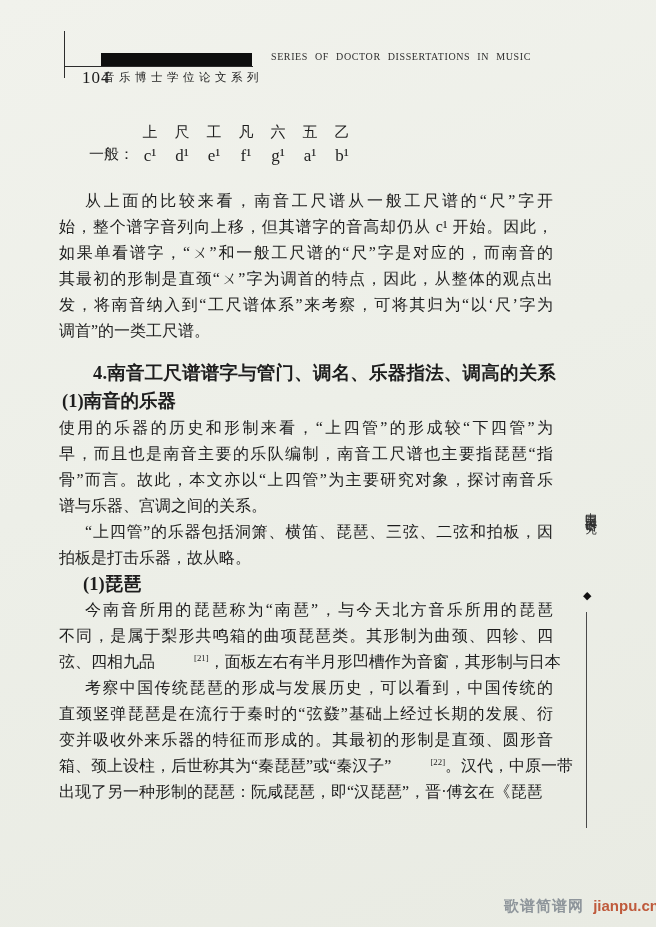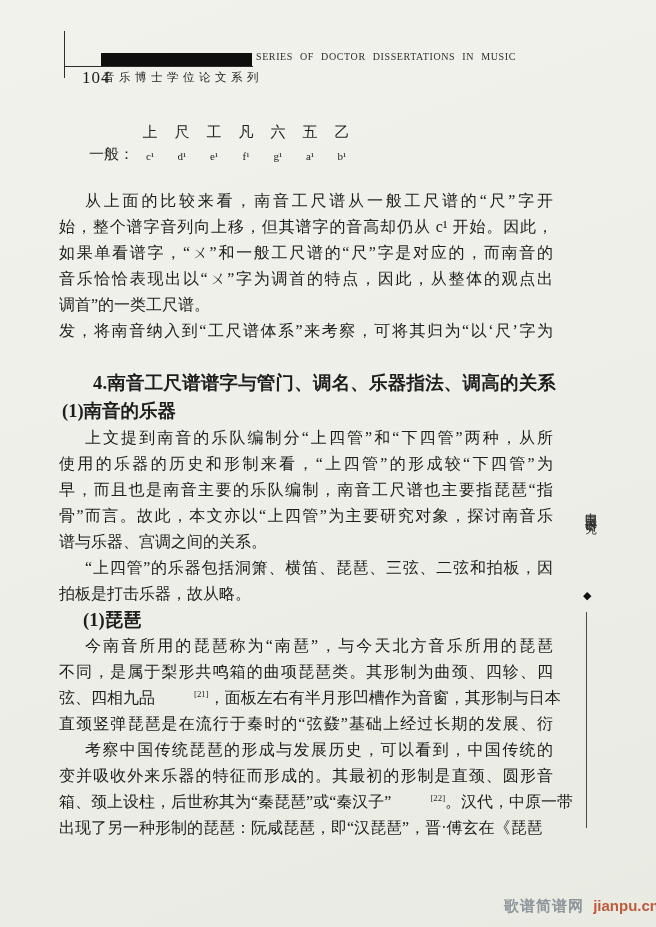--- a/index.html
+++ b/index.html
@@ -11,51 +11,51 @@
     font-family:"Liberation Serif","DejaVu Serif",serif;
     color:#1d1d1d;
   }
   .sheet{position:absolute;inset:0;}
 
   
   .corner-vline{position:absolute;left:64px;top:31px;width:1px;height:47px;background:#2c2c2c;}
   .header-rule{position:absolute;left:64px;top:66px;width:189px;height:1px;background:#2c2c2c;}
   .black-bar{position:absolute;left:101px;top:53px;width:151px;height:13px;background:#0e0e0e;}
   .series-en{
-    position:absolute;left:256px;top:51px;width:260px;
+    position:absolute;left:271px;top:51px;width:260px;
     font-size:10px;letter-spacing:.6px;word-spacing:4px;color:#2e2e2e;white-space:nowrap;
   }
   .page-number{position:absolute;left:66px;top:68px;font-size:17px;color:#1a1a1a;letter-spacing:1px;margin-left:16px;}
   .series-zh{
     position:absolute;left:103px;top:70px;font-size:11.5px;letter-spacing:4.5px;
     color:#222;white-space:nowrap;
   }
 
   
   .notation{position:absolute;left:59px;top:121px;width:494px;}
   .notation-row{display:flex;align-items:flex-end;}
   .notation-label{margin-left:30px;font-size:15px;line-height:22px;white-space:nowrap;}
   .notation-cols{display:flex;}
   .notation-col{width:32px;text-align:center;}
   .gongche{display:block;font-size:15px;line-height:22px;}
-  .pitch{display:block;font-size:11px;line-height:18px;margin-top:4px;color:#222;}
+  .pitch{display:block;font-size:17px;line-height:18px;margin-top:4px;color:#222;}
 
   
   .main{position:absolute;left:59px;top:188px;width:494px;}
   .para{font-size:16px;}
   .tline{
     line-height:26px;height:26px;white-space:nowrap;
     text-align:justify;text-align-last:justify;
   }
   .tline.last{text-align-last:left;}
   .tline.first{text-indent:26px;}
   sup{font-size:.55em;vertical-align:super;line-height:0;letter-spacing:0;margin-left:39px;}
 
   .heading{
-    margin-top:25px;font-size:18.5px;font-weight:bold;line-height:28px;
+    margin-top:15px;font-size:18.5px;font-weight:bold;line-height:28px;
     text-indent:34px;white-space:nowrap;letter-spacing:.2px;font-family:Liberation Serif, serif;
   }
   .subheading{font-size:18.5px;font-weight:bold;line-height:28px;text-indent:3px;white-space:nowrap;}
   .item-line{font-size:18.5px;line-height:26px;text-indent:24px;white-space:nowrap;font-weight:bold;}
 
   
   .side-title{
     position:absolute;left:582px;top:503px;
     writing-mode:vertical-rl;text-orientation:upright;
     font-size:12px;letter-spacing:1.5px;color:#2f2f2f;
@@ -115,46 +115,45 @@
         </div>
       </div>
     </div>
   </div>
 
   <div class="main">
     <div class="para">
         <div class="tline first">从上面的比较来看，南音工尺谱从一般工尺谱的“尺”字开</div>
         <div class="tline">始，整个谱字音列向上移，但其谱字的音高却仍从 c¹ 开始。因此，</div>
         <div class="tline">如果单看谱字，“ㄨ”和一般工尺谱的“尺”字是对应的，而南音的</div>
-        <div class="tline">音乐恰恰表现出以“ㄨ”字为调首的特点，因此，从整体的观点出</div>
+        <div class="tline">其最初的形制是直颈“ㄨ”字为调首的特点，因此，从整体的观点出</div>
+        <div class="tline">发，将南音纳入到“工尺谱体系”来考察，可将其归为“以‘尺’字为</div>
         <div class="tline last">调首”的一类工尺谱。</div>
-        <div class="tline">发，将南音纳入到“工尺谱体系”来考察，可将其归为“以‘尺’字为</div>
       </div>
     <div class="heading">4.南音工尺谱谱字与管门、调名、乐器指法、调高的关系</div>
     <div class="subheading">(1)南音的乐器</div>
     <div class="para">
-        <div class="tline first">上文提到南音的乐队编制分“上四管”和“下四管”两种，从所</div>
         <div class="tline">使用的乐器的历史和形制来看，“上四管”的形成较“下四管”为</div>
         <div class="tline">早，而且也是南音主要的乐队编制，南音工尺谱也主要指琵琶“指</div>
         <div class="tline">骨”而言。故此，本文亦以“上四管”为主要研究对象，探讨南音乐</div>
         <div class="tline last">谱与乐器、宫调之间的关系。</div>
       </div>
     <div class="para">
         <div class="tline first">“上四管”的乐器包括洞箫、横笛、琵琶、三弦、二弦和拍板，因</div>
         <div class="tline last">拍板是打击乐器，故从略。</div>
       </div>
     <div class="item-line">(1)琵琶</div>
     <div class="para">
         <div class="tline first">今南音所用的琵琶称为“南琶”，与今天北方音乐所用的琵琶</div>
         <div class="tline">不同，是属于梨形共鸣箱的曲项琵琶类。其形制为曲颈、四轸、四</div>
         <div class="tline">弦、四相九品<sup>[21]</sup>，面板左右有半月形凹槽作为音窗，其形制与日本</div>
       </div>
     <div class="para">
+        <div class="tline first">考察中国传统琵琶的形成与发展历史，可以看到，中国传统的</div>
         <div class="tline">直颈竖弹琵琶是在流行于秦时的“弦鼗”基础上经过长期的发展、衍</div>
-        <div class="tline first">考察中国传统琵琶的形成与发展历史，可以看到，中国传统的</div>
         <div class="tline">变并吸收外来乐器的特征而形成的。其最初的形制是直颈、圆形音</div>
         <div class="tline">箱、颈上设柱，后世称其为“秦琵琶”或“秦汉子”<sup>[22]</sup>。汉代，中原一带</div>
         <div class="tline last">出现了另一种形制的琵琶：阮咸琵琶，即“汉琵琶”，晋·傅玄在《琵琶</div>
       </div>
   </div>
 
   <div class="side-title">中国工尺谱研究</div>
   <div class="side-diamond">◆</div>
   <div class="side-line"></div>
 

